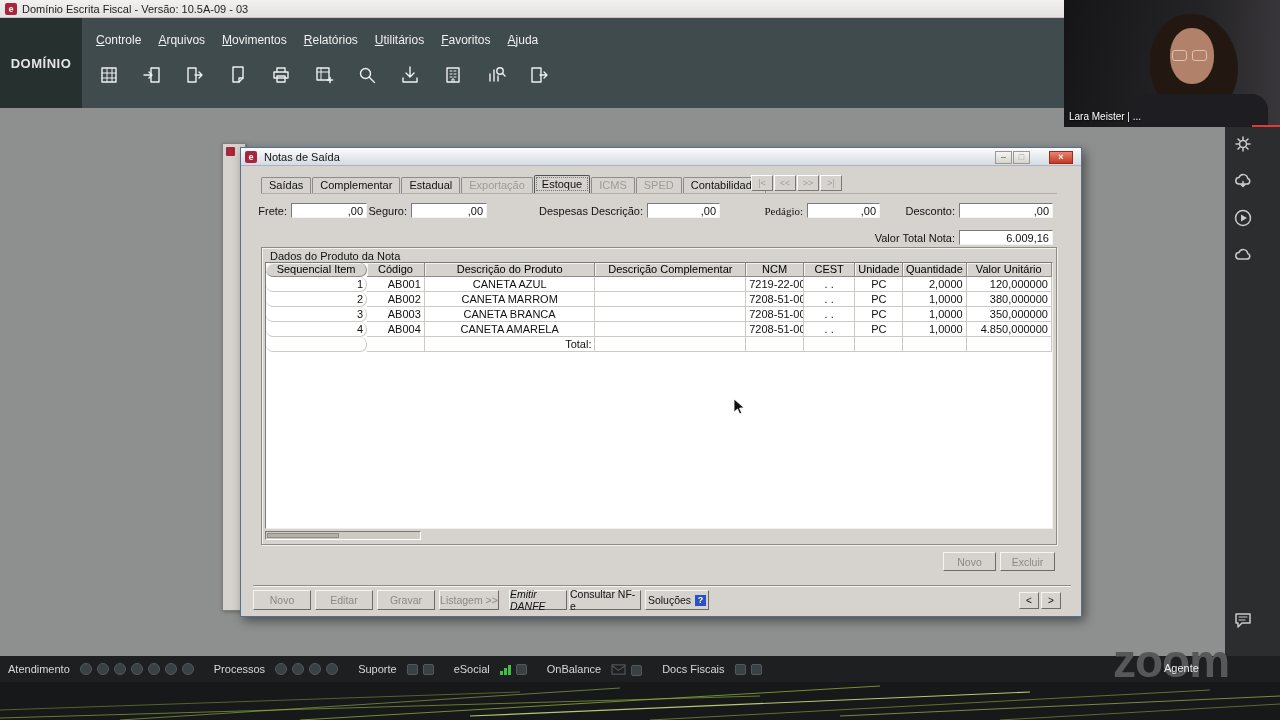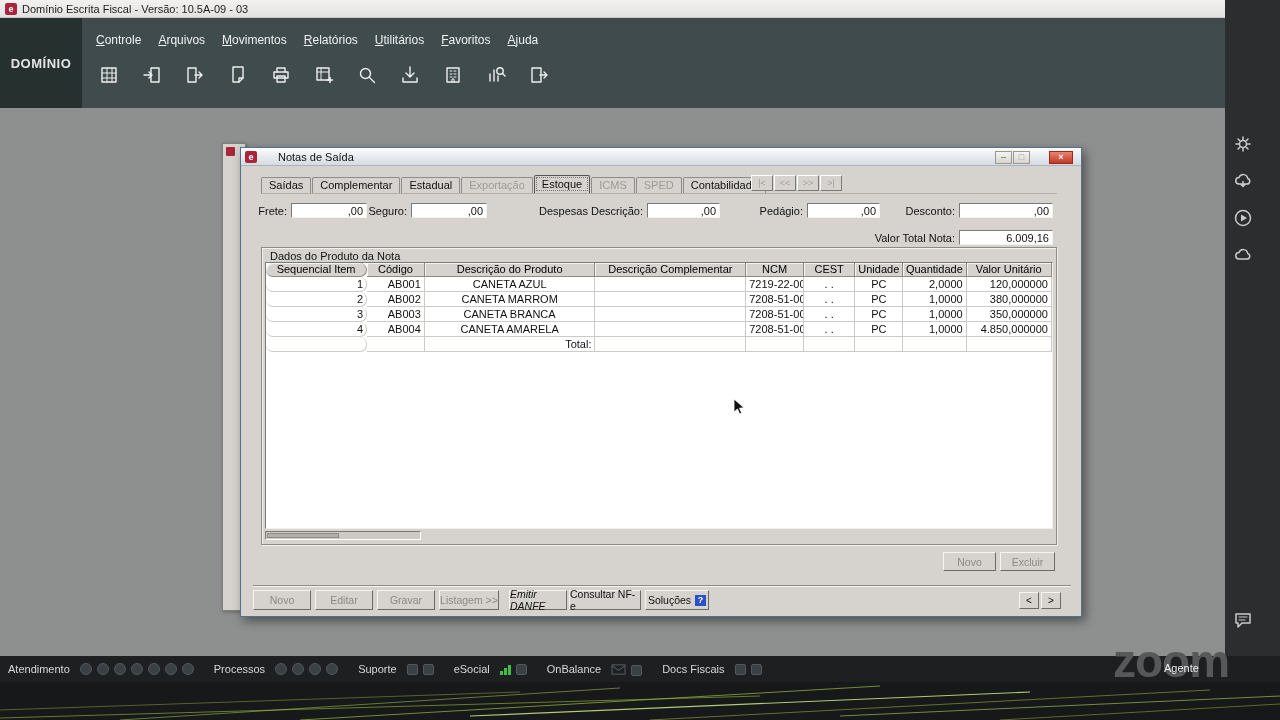--- a/index.html
+++ b/index.html
@@ -34,21 +34,21 @@
   .bg-window .mini-icon{position:absolute;left:3px;top:3px;width:9px;height:9px;background:#a8253c;border-radius:1px;}
 
   
   .dialog{position:absolute;left:240px;top:147px;width:842px;height:470px;background:#d6d3ce;
     border:1px solid #54708c;box-shadow:3px 4px 10px rgba(0,0,0,.45);}
   .dlg-titlebar{position:absolute;left:0;top:0;width:100%;height:18px;
     background:linear-gradient(#fbfcfd,#d5dbe3);border-bottom:1px solid #aab4c0;
     display:flex;align-items:center;padding-left:4px;}
   .dlg-icon{width:12px;height:12px;background:#a8253c;border-radius:2px;color:#fff;font-size:9px;
     font-weight:bold;display:flex;align-items:center;justify-content:center;}
-  .dlg-title{font-size:11px;color:#111;margin-left:21px;}
+  .dlg-title{font-size:11px;color:#111;margin-left:7px;}
   .win-btn{position:absolute;top:3px;height:13px;font-size:9px;line-height:11px;text-align:center;
     background:linear-gradient(#f6f5f3,#d8d5d0);border:1px solid #9b9890;color:#555;}
   .win-btn.min{left:754px;width:17px;}
   .win-btn.max{left:772px;width:17px;color:#999;}
   .win-btn.close{left:808px;width:24px;background:linear-gradient(#ee8273,#c03a22);
     border-color:#9c2a17;color:#fff;font-weight:bold;}
 
   .tabs{position:absolute;left:20px;top:27px;height:18px;display:flex;align-items:flex-end;}
   .tab{height:16px;line-height:15px;padding:0 7px;font-size:11px;color:#111;background:#d6d3ce;
     border:1px solid #8c8c8c;border-bottom:none;border-radius:2px 2px 0 0;margin-right:1px;}
@@ -265,21 +265,21 @@
       <div class="nav-btn">&gt;&gt;</div>
       <div class="nav-btn">&gt;|</div>
     </div>
 
     <div class="field-label" style="left:10px;width:36px;">Frete:</div>
     <div class="field-input" style="left:50px;width:76px;">,00</div>
     <div class="field-label" style="left:118px;width:48px;">Seguro:</div>
     <div class="field-input" style="left:170px;width:76px;">,00</div>
     <div class="field-label" style="left:296px;width:106px;">Despesas Descrição:</div>
     <div class="field-input" style="left:406px;width:73px;">,00</div>
-    <div class="field-label" style="left:512px;width:50px;">Pedágio:</div>
+    <div class="field-label" style="left:512px;width:50px;font-family:Liberation Serif, serif;">Pedágio:</div>
     <div class="field-input" style="left:566px;width:73px;">,00</div>
     <div class="field-label" style="left:648px;width:66px;">Desconto:</div>
     <div class="field-input" style="left:718px;width:94px;">,00</div>
 
     <div class="field-label" style="left:614px;width:100px;top:84px;">Valor Total Nota:</div>
     <div class="field-input" style="left:718px;width:94px;top:82px;">6.009,16</div>
 
     <div class="groupbox"></div>
     <div class="group-legend">Dados do Produto da Nota</div>
 
@@ -376,20 +376,30 @@
     <div class="btn3d pager-btn" style="left:778px;">&lt;</div>
     <div class="btn3d pager-btn" style="left:800px;">&gt;</div>
 
     <div class="cursor">
       <svg width="12" height="18" viewBox="0 0 12 18">
           <path d="M1 1l0 13 3.5-3 2.2 5 2-1-2.2-4.8 4.5-.4z" fill="#111" stroke="#fff" stroke-width="0.8"></path>
         </svg>
     </div>
   </div>
 
+  <div class="webcam">
+    <div class="cam-light"></div>
+    <div class="cam-hair"></div>
+    <div class="cam-face"></div>
+    <div class="cam-glass" style="left:108px;"></div>
+    <div class="cam-glass" style="left:128px;"></div>
+    <div class="cam-body"></div>
+    <div class="cam-caption">Lara Meister | ...</div>
+    <div class="cam-redline"></div>
+  </div>
 
   <div class="zicon" style="top:134px;">
     <svg width="20" height="20" viewBox="0 0 20 20">
         <circle cx="10" cy="10" r="3.5"></circle>
         <path d="M10 3v2.5M10 14.5V17M3 10h2.5M14.5 10H17M5 5l1.8 1.8M13.2 13.2L15 15M15 5l-1.8 1.8M6.8 13.2L5 15"></path>
       </svg>
   </div>
   <div class="zicon" style="top:171px;">
     <svg width="20" height="20" viewBox="0 0 20 20">
         <path d="M6 13a3.2 3.2 0 0 1 0-6.4 4.5 4.5 0 0 1 8.7.9A2.8 2.8 0 0 1 14 13z"></path>

